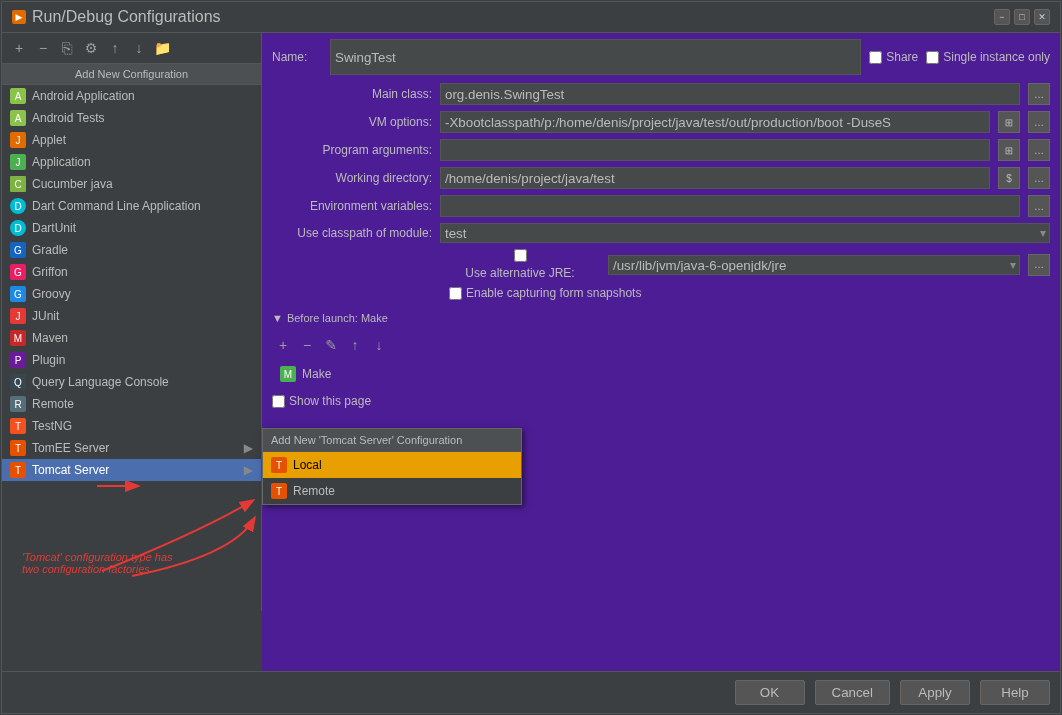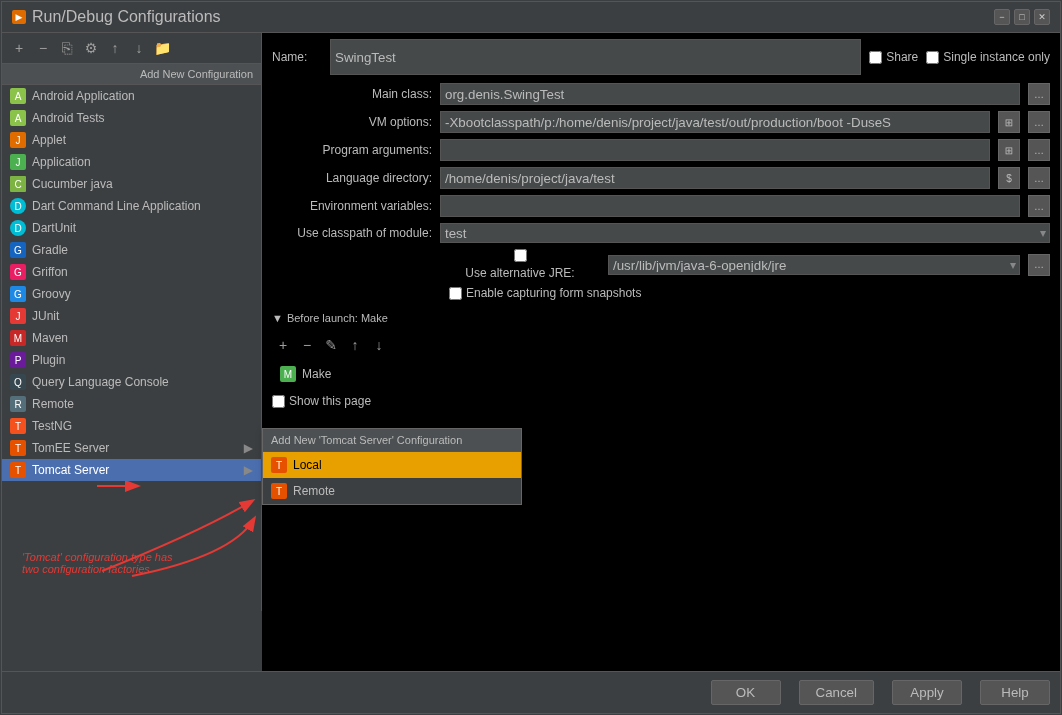--- a/index.html
+++ b/index.html
@@ -82,21 +82,21 @@
       font-size: 14px;
       display: flex; align-items: center; justify-content: center;
       border-radius: 2px;
     }
     .add-new-label {
       color: #bbb;
       padding: 4px 8px;
       font-size: 11px;
       background: #4c5052;
       border-bottom: 1px solid #555;
-      text-align: right;
+      text-align: center;
     }
     .config-list {
       flex: 1;
       overflow-y: auto;
       background: #3c3f41;
     }
     .config-list::-webkit-scrollbar { width: 8px; }
     .config-list::-webkit-scrollbar-track { background: #3c3f41; }
     .config-list::-webkit-scrollbar-thumb { background: #555; }
     .list-item {
@@ -146,21 +146,21 @@
       min-height: 130px;
     }
     .annotation-text {
       margin-top: 60px;
       margin-left: 10px;
       font-style: italic;
     }
     
     .right-panel {
       flex: 1;
-      background: #000000;
+      background: #4c1d95;
       display: flex;
       flex-direction: column;
       padding: 6px 10px;
     }
     .name-row {
       display: flex;
       align-items: center;
       gap: 8px;
       margin-bottom: 8px;
     }
@@ -282,21 +282,21 @@
       align-items: center;
       gap: 6px;
       padding: 4px 0;
       color: #bbb;
     }
     
     .bottom-bar {
       display: flex;
       justify-content: flex-end;
       padding: 8px 10px;
-      gap: 18px;
+      gap: 10px;
       border-top: 1px solid #555;
       background: #3c3f41;
     }
     .bottom-btn {
       padding: 4px 16px;
       background: #555;
       border: 1px solid #666;
       color: #bbb;
       cursor: pointer;
       border-radius: 2px;
@@ -523,21 +523,21 @@
         </div>
 
         <div class="form-row">
           <span class="form-label">Program arguments:</span>
           <input class="form-input" type="text" value="" style="">
           <button class="form-btn">⊞</button>
           <button class="form-btn">…</button>
         </div>
 
         <div class="form-row">
-          <span class="form-label">Language directory:</span>
+          <span class="form-label">Working directory:</span>
           <input class="form-input" type="text" value="/home/denis/project/java/test" style="">
           <button class="form-btn">$</button>
           <button class="form-btn">…</button>
         </div>
 
         <div class="form-row">
           <span class="form-label">Environment variables:</span>
           <input class="form-input" type="text" value="" style="">
           <button class="form-btn">…</button>
         </div>

